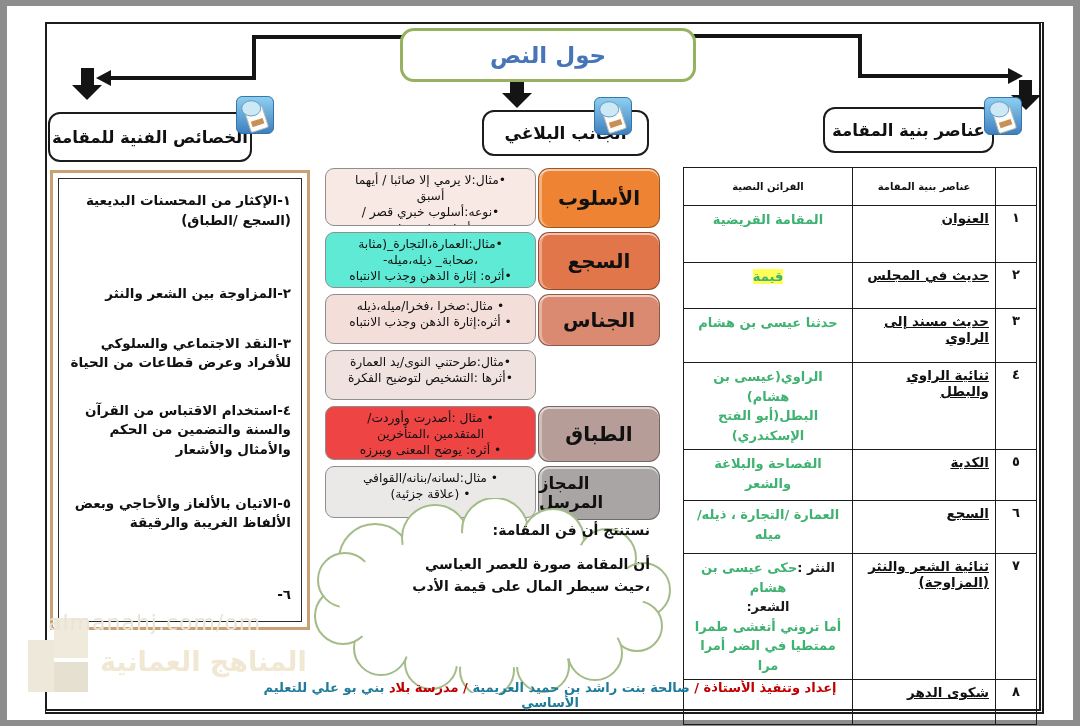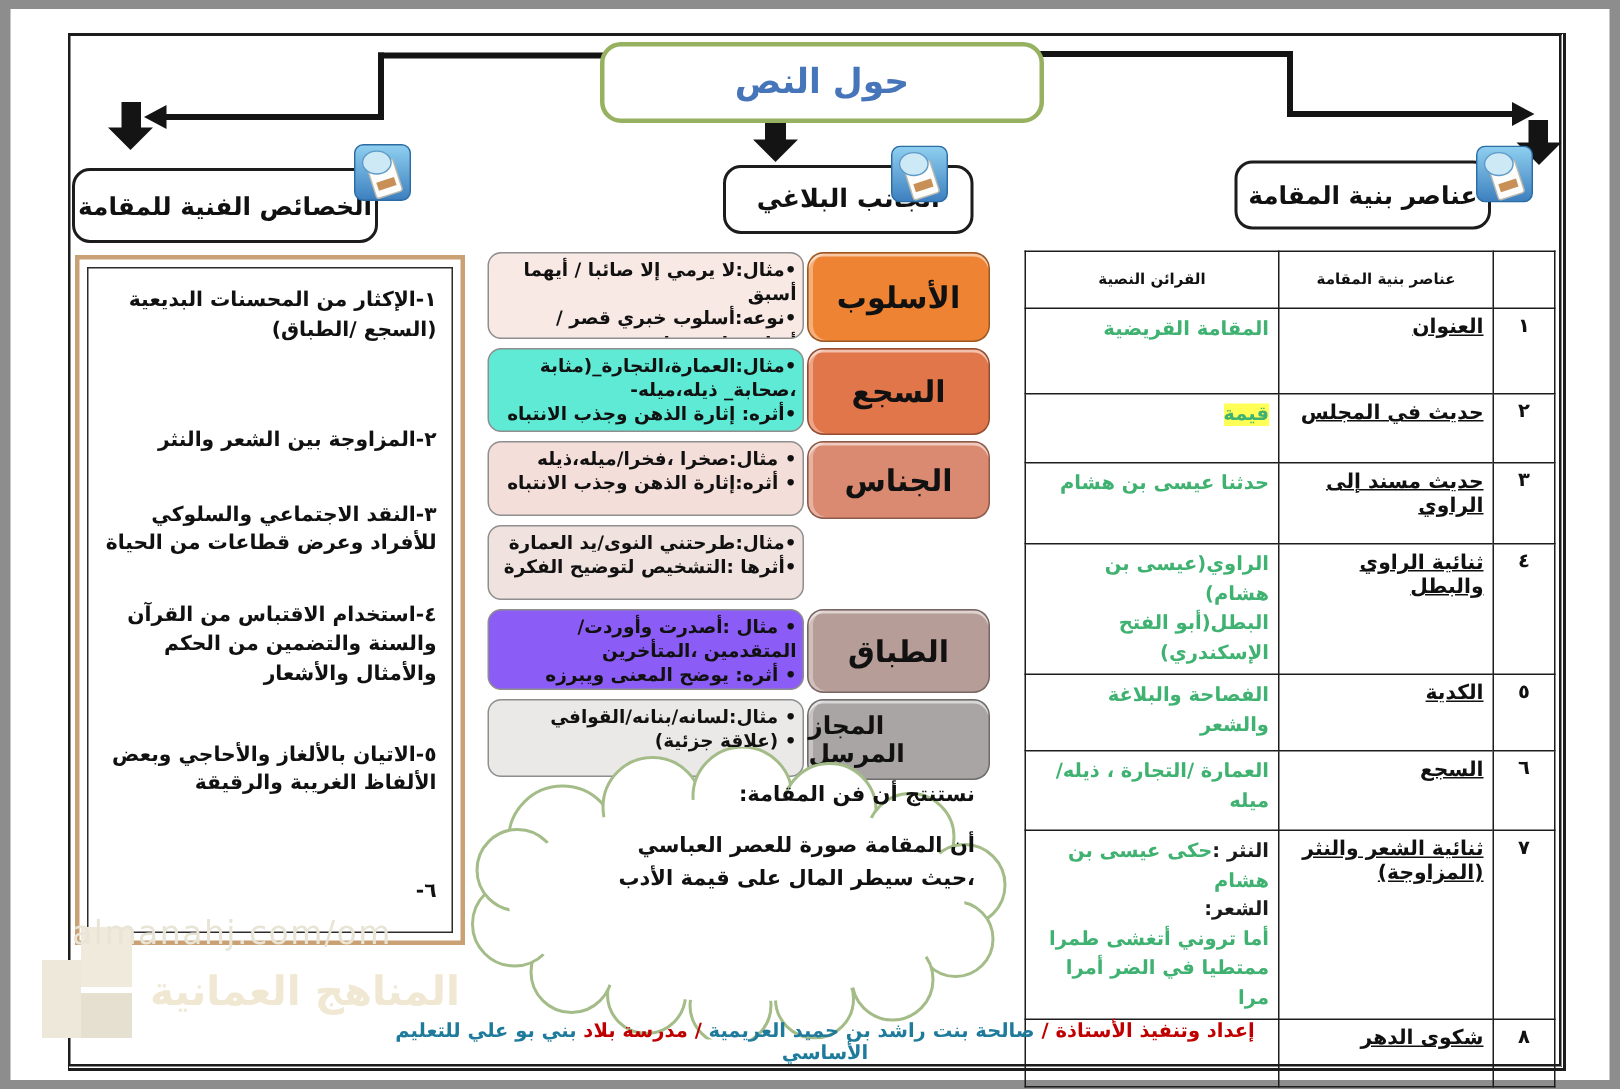--- a/index.html
+++ b/index.html
@@ -34,43 +34,43 @@
   .hdr.leftbox{left:48px;top:112px;width:200px;height:46px;font-size:16.5px;}
   .icon{position:absolute;z-index:4;}
   
   .maqama-table{position:absolute;left:683px;top:167px;width:354px;border-collapse:collapse;
     direction:rtl;z-index:1;}
   .maqama-table th,.maqama-table td{border:1.5px solid #1c1c1c;padding:4px 6px;vertical-align:top;}
   .maqama-table thead tr{height:38px;}
   .maqama-table th{font-size:10px;font-weight:bold;color:#111;text-align:center;vertical-align:middle;}
   .td-num{width:28px;text-align:center;font-size:13px;font-weight:bold;color:#111;padding-top:8px;}
   .td-el{width:130px;text-align:right;font-size:13.5px;font-weight:bold;color:#111;padding-top:8px;text-decoration:underline;}
-  .td-ev{text-align:right;font-size:13px;font-weight:bold;color:var(--green,#3FB271);vertical-align:middle;line-height:1.5;}
+  .td-ev{text-align:center;font-size:13px;font-weight:bold;color:var(--green,#3FB271);vertical-align:middle;line-height:1.5;}
   .td-ev .ink{color:#1a1a1a;}
   .td-ev .hl{background:var(--yellow,#FFFF55);}
   .maqama-table tbody tr:nth-child(1){height:57px;}
   .maqama-table tbody tr:nth-child(2){height:46px;}
   .maqama-table tbody tr:nth-child(3){height:54px;}
   .maqama-table tbody tr:nth-child(4){height:50px;}
   .maqama-table tbody tr:nth-child(5){height:51px;}
   .maqama-table tbody tr:nth-child(6){height:53px;}
   .maqama-table tbody tr:nth-child(7){height:73px;}
   .maqama-table tbody tr:nth-child(8){height:45px;}
   
   #rhetoric{position:absolute;left:325px;top:0;width:335px;height:726px;z-index:1;}
   .rh-row{position:absolute;left:0;width:335px;}
   .rh-row:nth-child(1){top:168px;height:58px;}
   .rh-row:nth-child(2){top:232px;height:56px;}
   .rh-row:nth-child(3){top:294px;height:50px;}
   .rh-row:nth-child(4){top:350px;height:50px;}
   .rh-row:nth-child(5){top:406px;height:54px;}
   .rh-row:nth-child(6){top:466px;height:52px;}
   .rh-desc{position:absolute;left:0;top:0;width:211px;height:100%;border:1.5px solid #8e8e8e;border-radius:9px;
-    direction:rtl;text-align:right;font-size:12.3px;font-weight:bold;color:#111;line-height:1.32;
-    padding:3px 4px;box-sizing:border-box;overflow:hidden;}
+    direction:rtl;text-align:center;font-size:12.3px;font-weight:normal;color:#111;line-height:1.32;
+    padding:3px 20px;box-sizing:border-box;overflow:hidden;}
   .rh-label{position:absolute;right:0;top:0;width:120px;height:100%;border:1.5px solid rgba(0,0,0,0.35);
     border-radius:11px;display:flex;align-items:center;justify-content:center;font-size:20px;font-weight:bold;color:#111;
     box-shadow:inset 0 2px 0 rgba(255,255,255,0.55),inset 3px 0 0 rgba(255,255,255,0.35);}
   .rh-row:nth-child(6) .rh-label{font-size:16.5px;}
   
   .cloud-svg{position:absolute;left:295px;top:498px;z-index:1;}
   .cloud-text{position:absolute;left:360px;top:522px;width:300px;direction:rtl;text-align:right;
     font-size:14px;font-weight:bold;color:#111;z-index:2;padding-right:10px;box-sizing:border-box;}
   .cloud-text .l1{margin-bottom:16px;}
   .cloud-text .l2{line-height:1.55;padding-left:30px;}
@@ -269,21 +269,21 @@
         </div>
         <div class="rh-label" style="background: rgb(217, 138, 113);">الجناس</div>
       </div>
       <div class="rh-row">
         <div class="rh-desc" dir="rtl" style="background: rgb(240, 226, 223);">
           <div>•مثال:طرحتني النوى/يد العمارة</div>
           <div>•أثرها :التشخيص لتوضيح الفكرة</div>
         </div>
       </div>
       <div class="rh-row">
-        <div class="rh-desc" dir="rtl" style="background: #8b5cf6;">
+        <div class="rh-desc" dir="rtl" style="background: #ef4444;">
           <div>• مثال :أصدرت وأوردت/المتقدمين ،المتأخرين</div>
           <div>• أثره: يوضح المعنى ويبرزه</div>
         </div>
         <div class="rh-label" style="background: rgb(183, 157, 151);">الطباق</div>
       </div>
       <div class="rh-row">
         <div class="rh-desc" dir="rtl" style="background: rgb(235, 233, 232);">
           <div>• مثال:لسانه/بنانه/القوافي</div>
           <div>• (علاقة جزئية)</div>
         </div>

